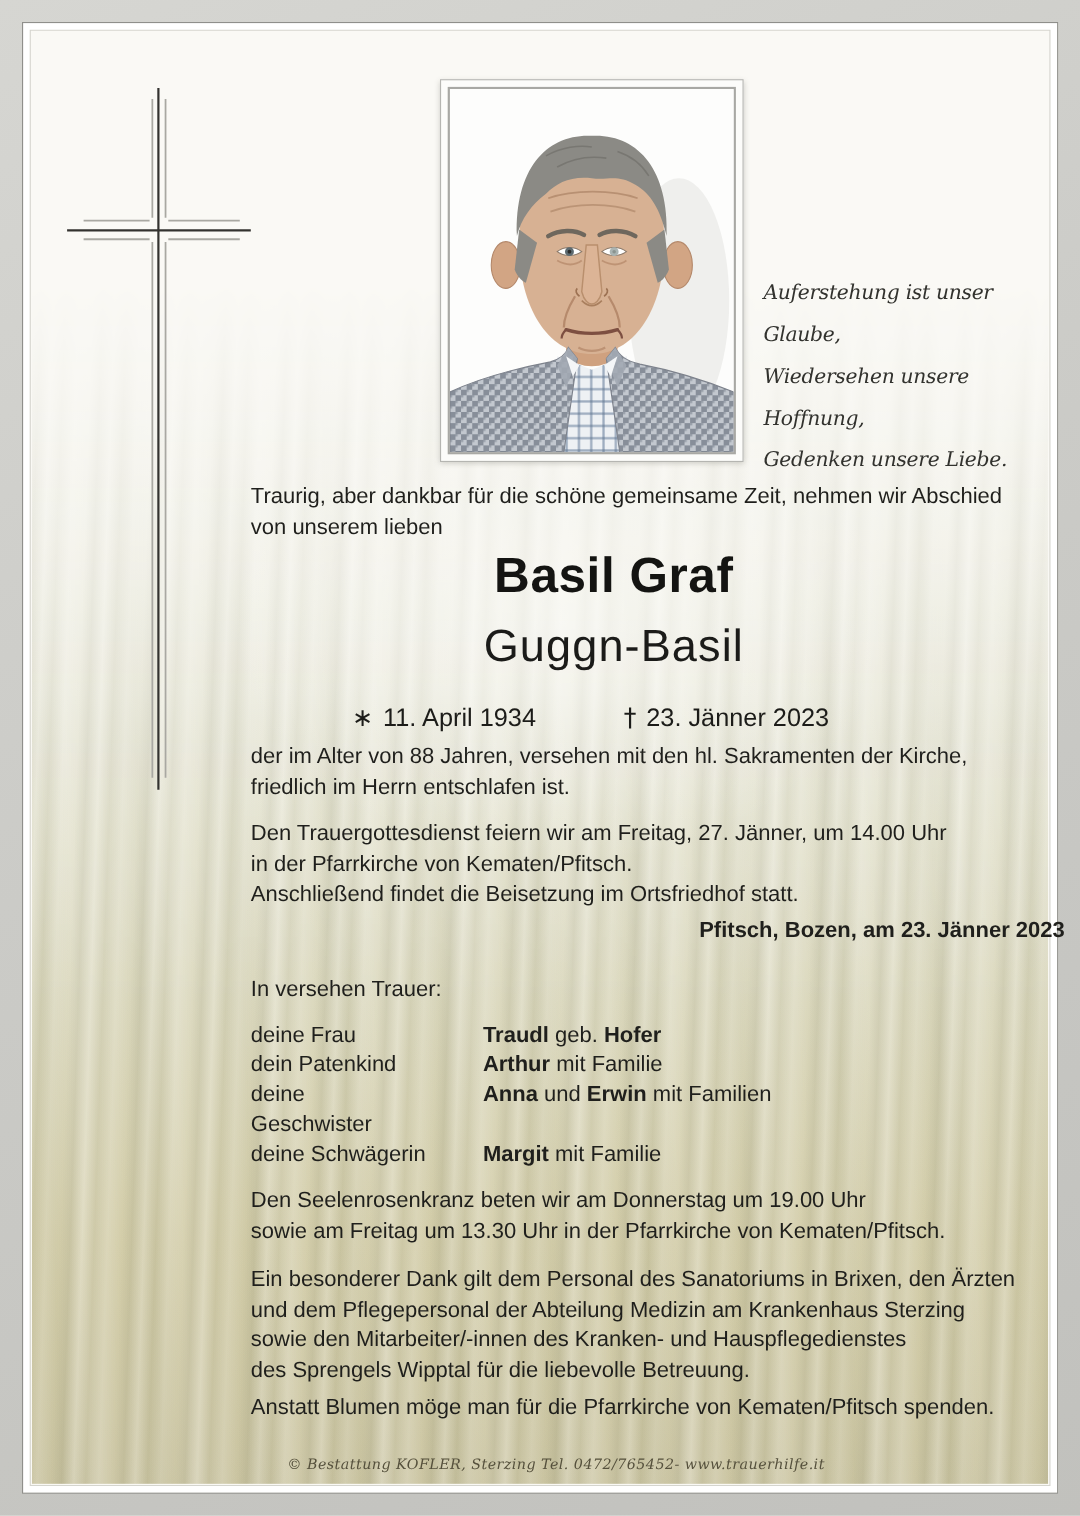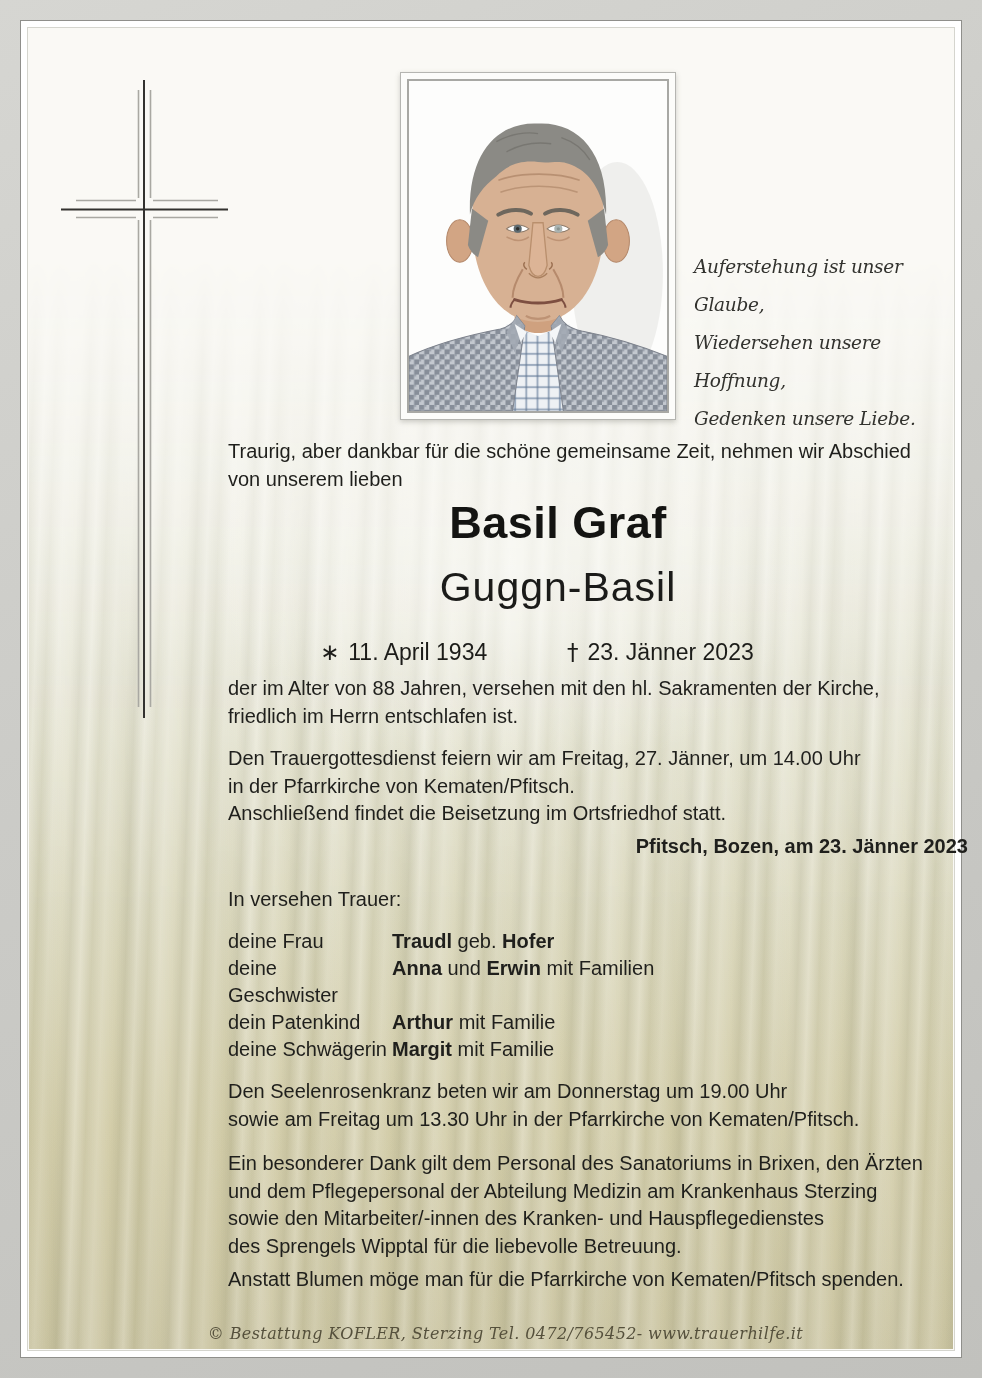--- a/index.html
+++ b/index.html
@@ -45,28 +45,28 @@
   .name{position:absolute;left:228px;width:660px;top:498px;text-align:center;
         font-size:45px;line-height:50px;font-weight:bold;letter-spacing:0.5px;color:#141412;}
   .nickname{position:absolute;left:228px;width:660px;top:570px;text-align:center;
         font-size:41px;line-height:34px;letter-spacing:1px;color:#1b1b19;}
   .date{position:absolute;top:639px;font-size:23px;line-height:26px;color:#1c1c19;}
   .date .sym{font-family:"DejaVu Sans",sans-serif;margin-right:9px;}
   .birth{left:320px;} .death{left:567px;}
   .bold{font-weight:bold;text-align:right;}
   
   .family{position:absolute;left:228px;top:928px;width:740px;font-size:20px;}
-  .fam-row{display:flex;line-height:27px;}
+  .fam-row{display:flex;line-height:27px;gap:47px;}
   .fam-label{flex:0 0 164px;}
   .b{font-weight:bold;}
   .fam-closing{position:absolute;left:228px;top:1036px;width:740px;
         font-size:20px;line-height:27px;}
   
   .footer{position:absolute;left:49px;right:20px;top:1324px;text-align:center;
-        font-family:"DejaVu Serif",serif;font-style:italic;font-size:16px;
+        font-family:"DejaVu Serif",serif;font-style:italic;font-size:13px;
         letter-spacing:0.4px;color:#55503c;}
 </style>
 </head>
 <body>
 
 <div class="page">
   <div class="interior">
     <div class="forest"></div>
   </div>
 
@@ -185,26 +185,26 @@
 Anschließend findet die Beisetzung im Ortsfriedhof statt.</div>
     <div class="t bold" style="top:833px;">Pfitsch, Bozen, am 23. Jänner 2023</div>
     <div class="t" style="top:886px;">In versehen Trauer:</div>
 
     <div class="family">
         <div class="fam-row">
           <span class="fam-label">deine Frau</span>
           <span><span class="b">Traudl</span><span> geb. </span><span class="b">Hofer</span></span>
         </div>
         <div class="fam-row">
+          <span class="fam-label">dein Patenkind</span>
+          <span><span class="b">Arthur</span><span> mit Familie</span></span>
+        </div>
+        <div class="fam-row">
           <span class="fam-label">deine Geschwister</span>
           <span><span class="b">Anna</span><span> und </span><span class="b">Erwin</span><span> mit Familien</span></span>
-        </div>
-        <div class="fam-row">
-          <span class="fam-label">dein Patenkind</span>
-          <span><span class="b">Arthur</span><span> mit Familie</span></span>
         </div>
         <div class="fam-row">
           <span class="fam-label">deine Schwägerin</span>
           <span><span class="b">Margit</span><span> mit Familie</span></span>
         </div>
       </div>
 
     <div class="t" style="top:1078px;">Den Seelenrosenkranz beten wir am Donnerstag um 19.00 Uhr
 sowie am Freitag um 13.30 Uhr in der Pfarrkirche von Kematen/Pfitsch.</div>
     <div class="t" style="top:1150px;">Ein besonderer Dank gilt dem Personal des Sanatoriums in Brixen, den Ärzten

